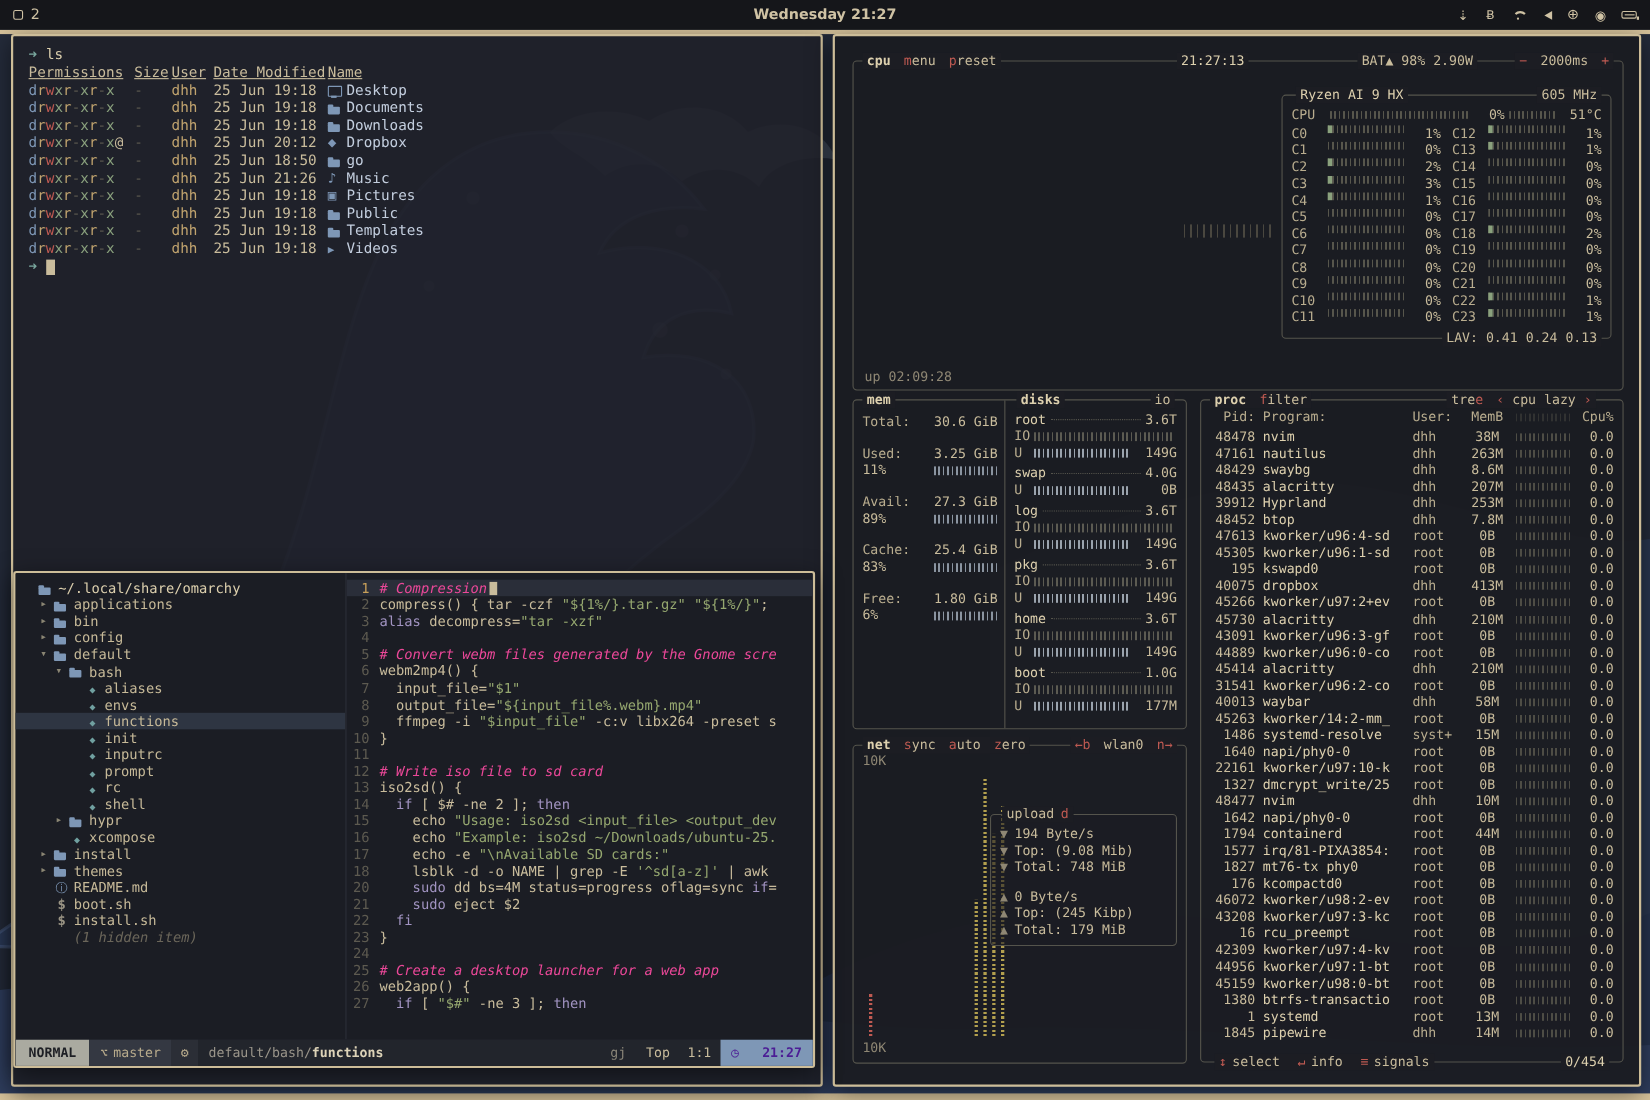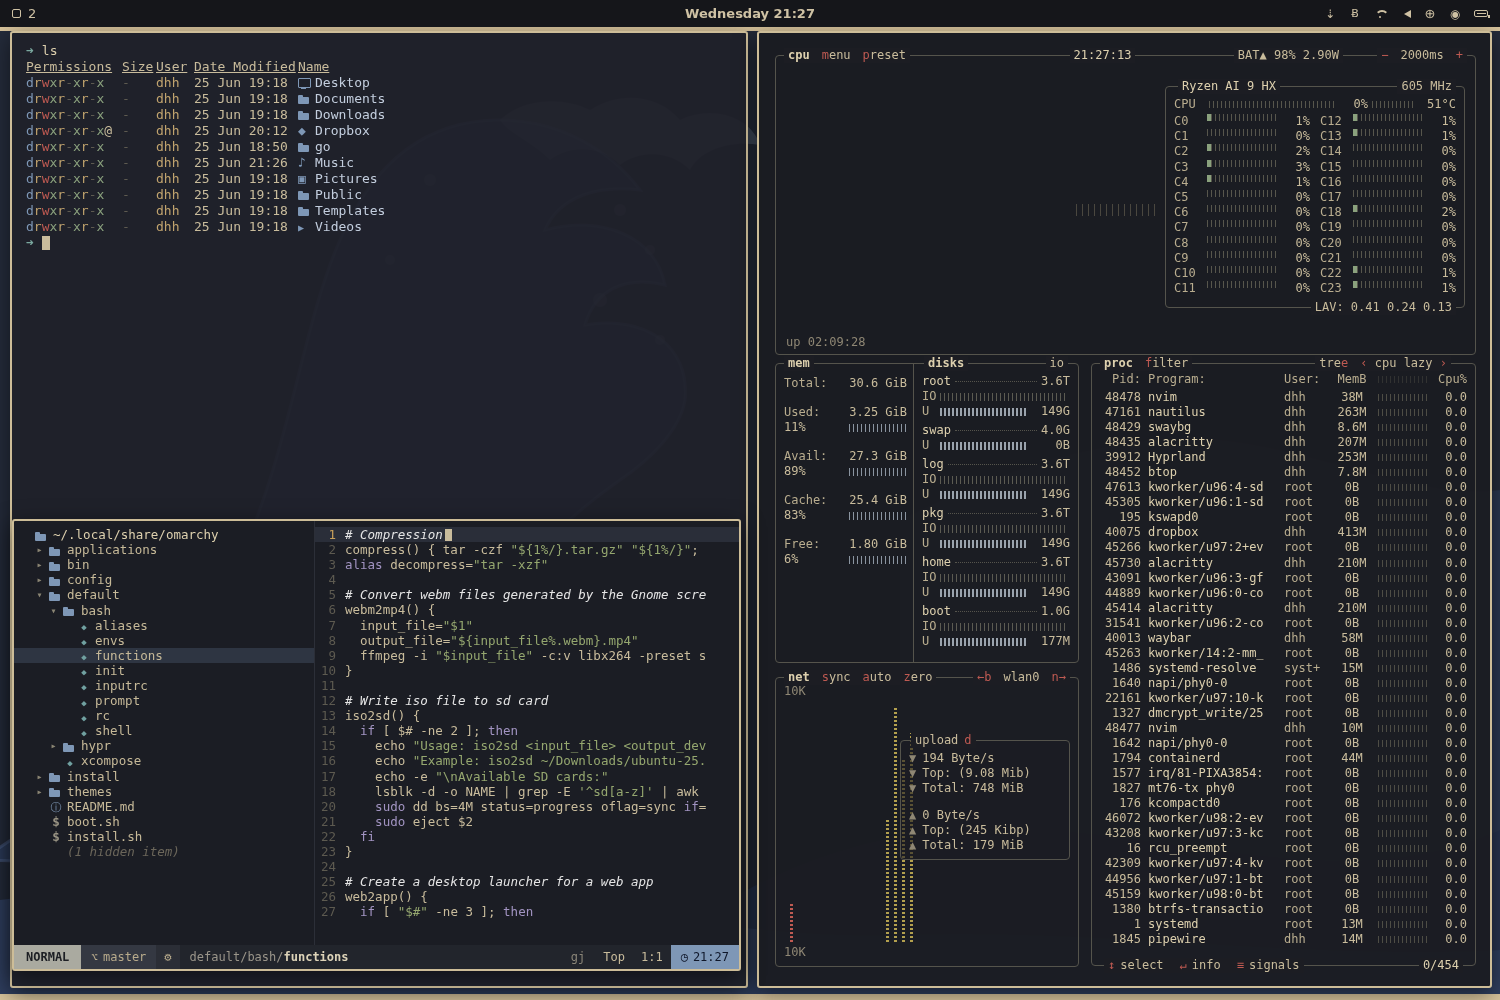--- a/index.html
+++ b/index.html
@@ -76,38 +76,38 @@
   .root .tlabel{color:var(--beige-br)}
   .muted .tlabel{color:#6b665a;font-style:italic}
   .codewrap{flex:1;padding-top:6px;border-left:1px solid #2c2f38;overflow:hidden}
   .cline{display:flex;height:15.1px;white-space:pre}
   .lnum{width:30px;text-align:right;padding-right:9px;color:var(--faint);flex:none}
   .ltext{color:var(--beige)}
   .cursorline{background:#2a2e39}
   .cursorline .lnum{color:#c8a05a}
   .cursorline .ltext::after{content:"";display:inline-block;width:7px;height:12px;
     background:var(--beige);margin-left:2px;vertical-align:-2px}
-  .cmt{color:#e5e5e5;font-style:italic}
+  .cmt{color:#ec4899;font-style:italic}
   .str{color:#95a76f}
   .kw{color:#a294c2}
   .statusline{height:24px;background:#22252c;display:flex;align-items:stretch;
     font-size:12px;overflow:hidden}
   .statusline>span{display:flex;align-items:center}
   .sl-mode{background:#aaaaa0;color:#1d1f24;font-weight:bold;padding:0 12px}
   .sl-branch{background:#343842;color:#b8ab8c;padding:0 10px;gap:5px}
   .sl-gear{background:#2b2e36;color:#b8ab8c;padding:0 8px}
   .sl-gear::before{content:"⚙"}
   .ic-branch::before{content:"⌥";font-size:11px}
   .sl-path{padding:0 10px;color:#9a958a}
   .sl-path b{color:#ddd3b8;font-weight:bold}
   .sl-spacer{flex:1}
   .sl-cmd{color:#8a8578;padding:0 10px}
   .sl-top{padding:0 8px}
   .sl-pos{padding:0 8px}
-  .sl-clock{background:var(--blue);color:#0f172a;font-weight:normal;padding:0 10px;gap:5px}
+  .sl-clock{background:var(--blue);color:#4c1d95;font-weight:bold;padding:0 10px;gap:21px}
   .ic-clock::before{content:"◷"}
   
   .btop{left:757px;top:31px;width:735px;height:957px;background:rgba(26,27,33,.95);
     color:var(--beige);font-size:12px;line-height:15px;z-index:2}
   .bx{position:absolute;border:1px solid var(--border);border-radius:4px}
   .bx-title{position:absolute;top:-8px;background:var(--panel);padding:0 4px;line-height:15px;
     display:flex;gap:12px;white-space:nowrap}
   .hot{color:var(--red)}
   .btn{cursor:default}
   .bt-left{left:8px}

